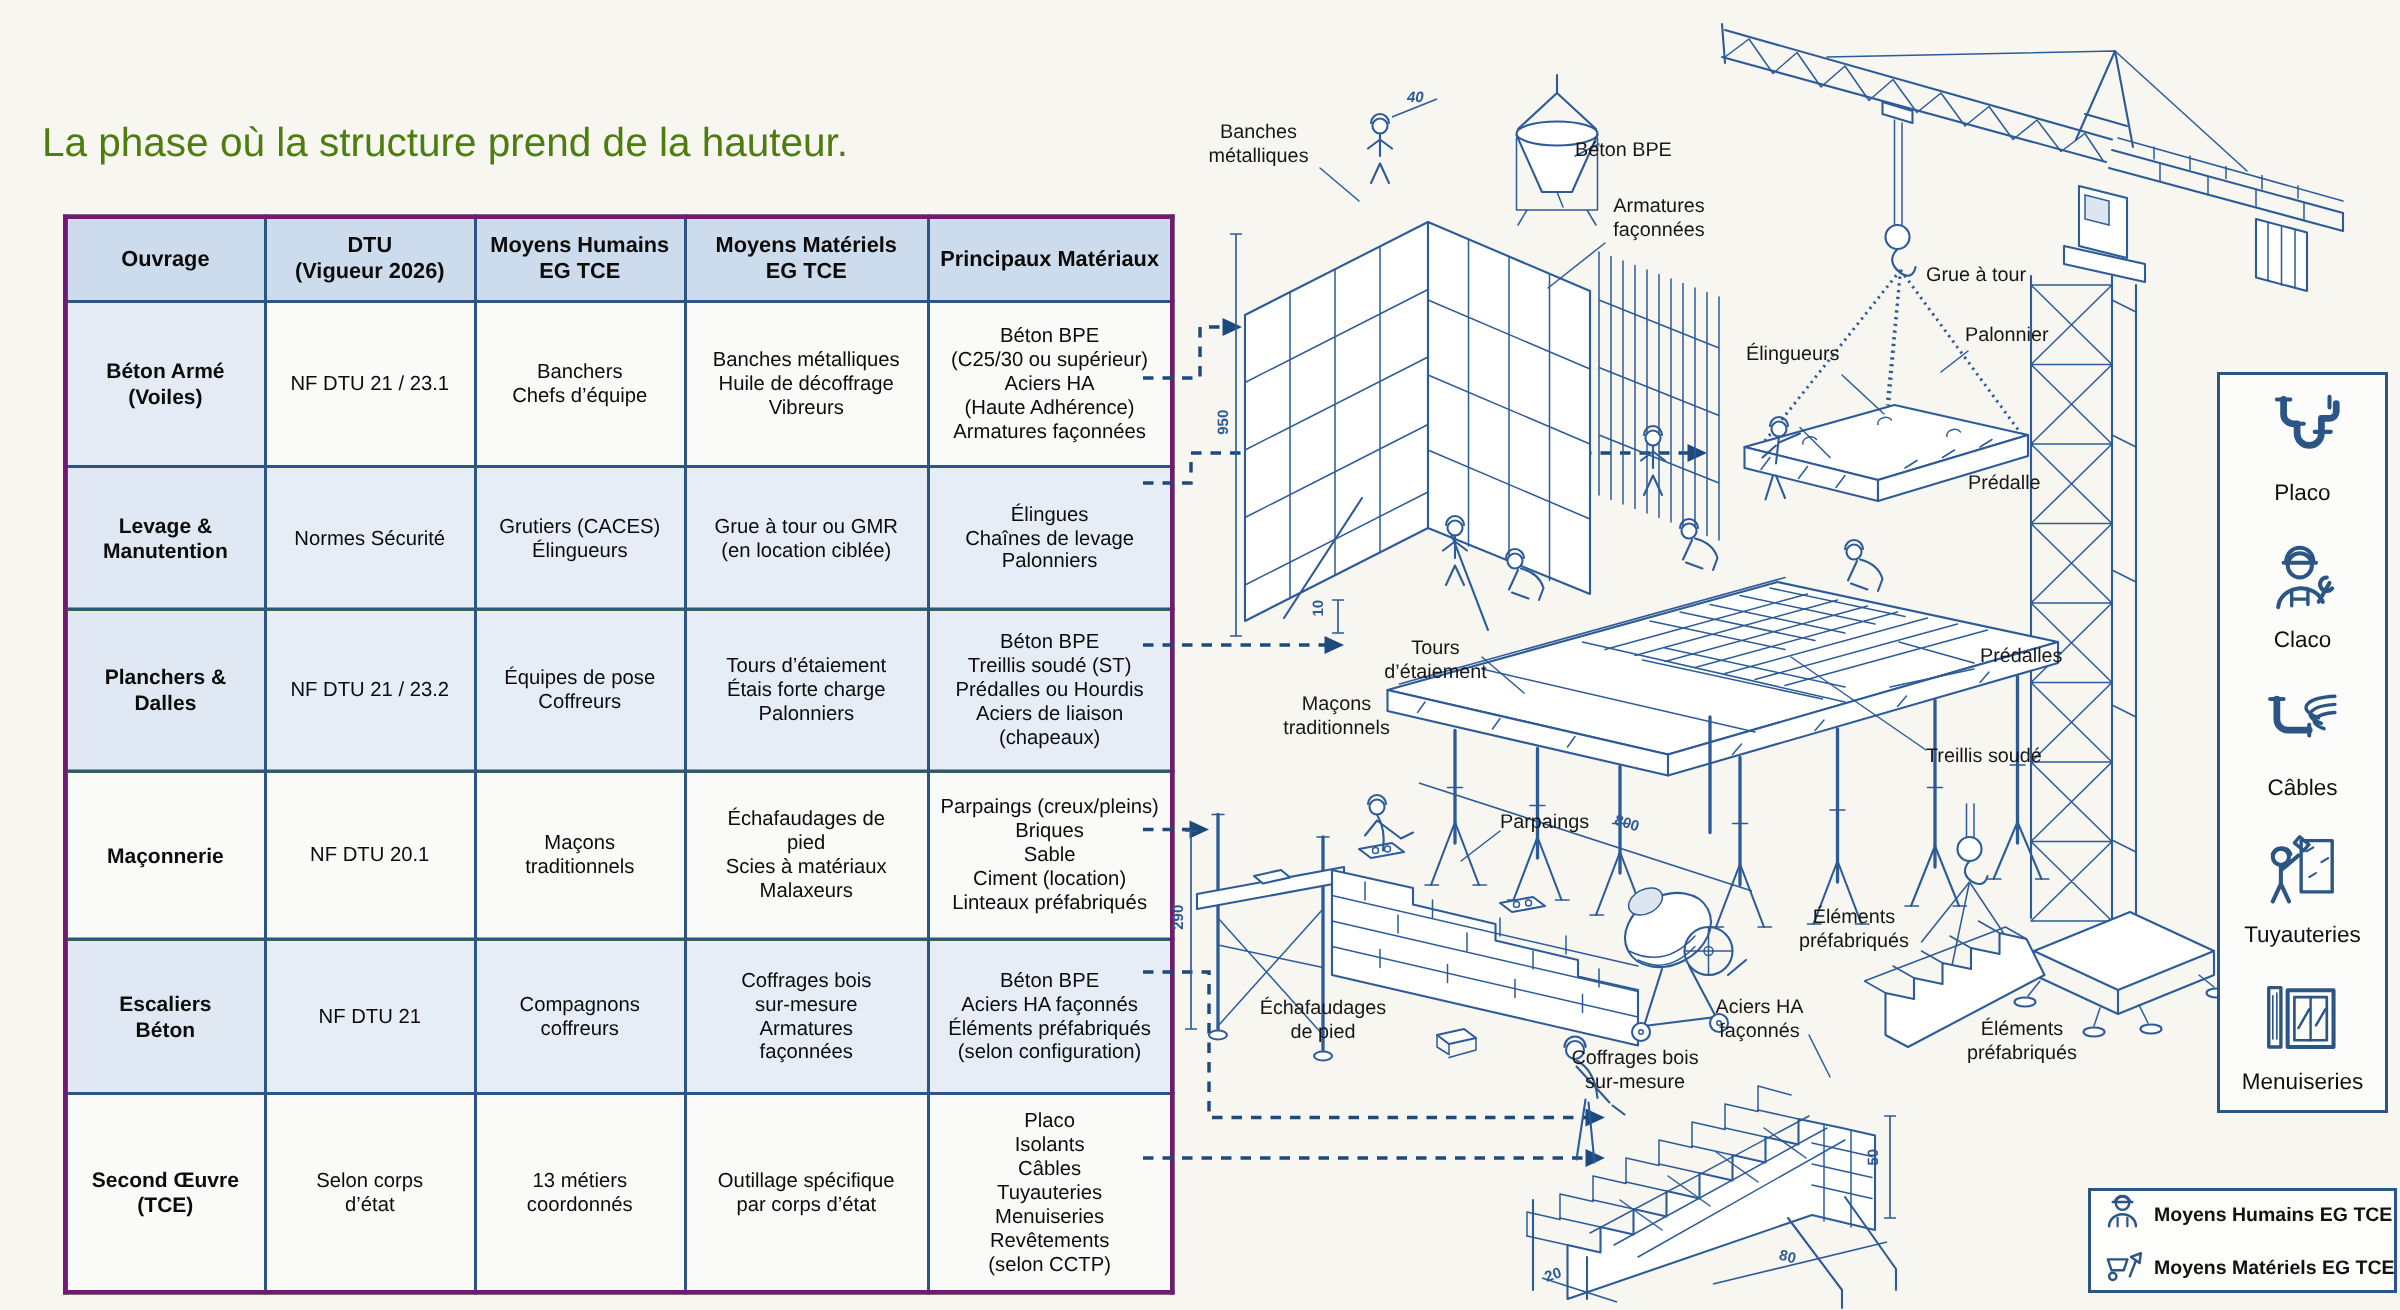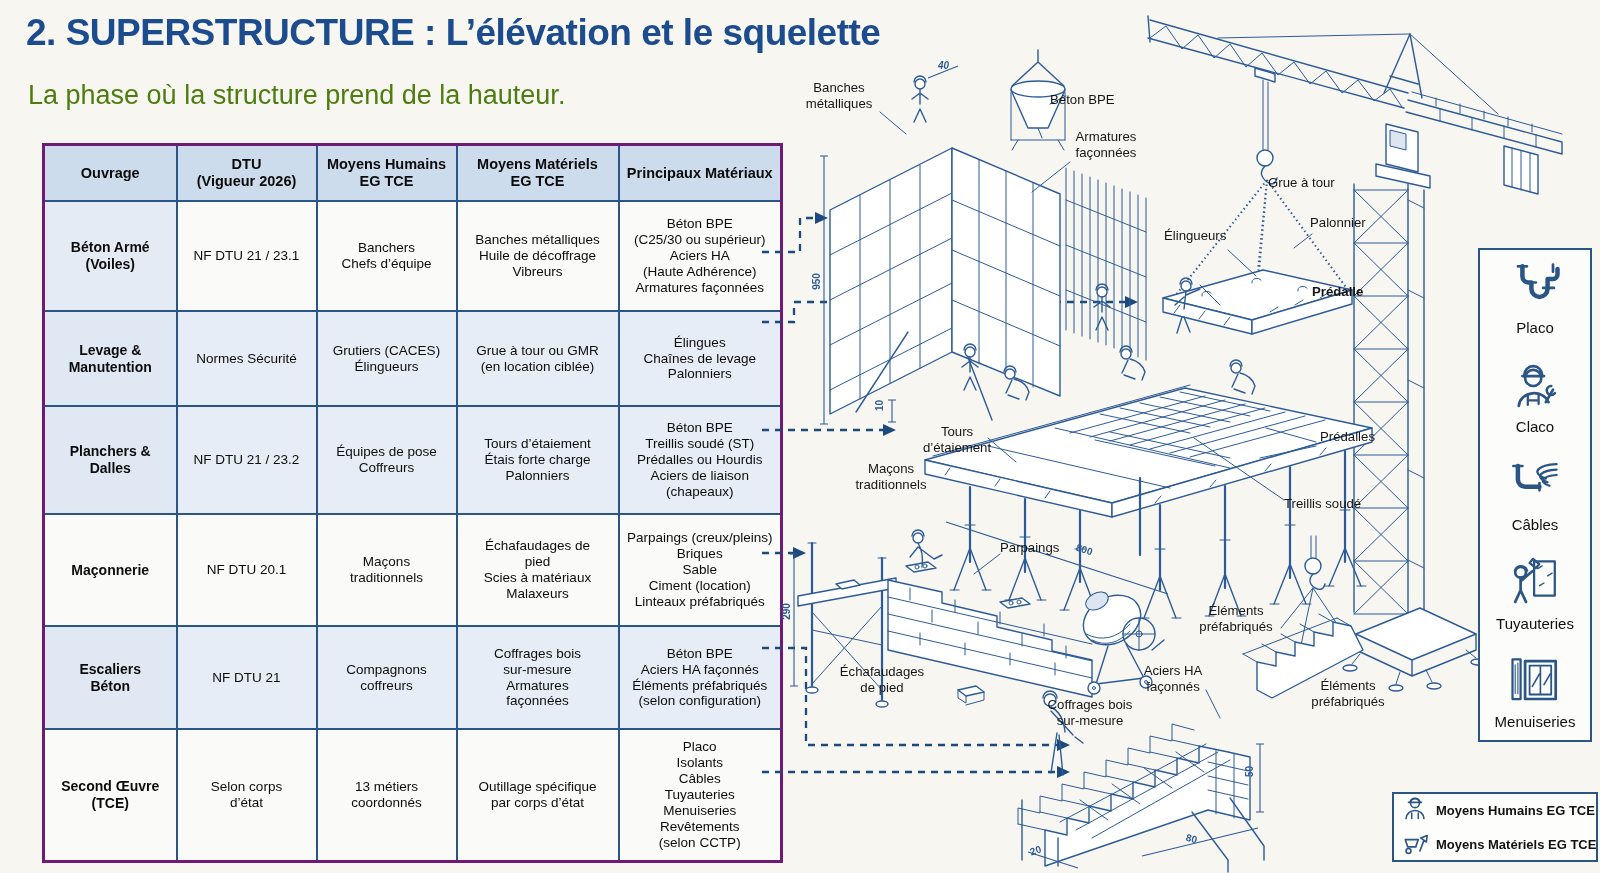--- a/index.html
+++ b/index.html
@@ -57,21 +57,20 @@
           background:#fdfdfc;display:flex;flex-direction:column;justify-content:center;gap:4px;
           padding:4px 8px;box-sizing:border-box;}
   .lg-row{display:flex;align-items:center;gap:8px;}
   .lg-label{font-size:13px;font-weight:600;color:#111;white-space:nowrap;}
 </style>
 </head>
 <body>
 
 <div class="page">
 
-  <div class="title">2. SUPERSTRUCTURE : L’élévation et le squelette</div>
   <div class="subtitle">La phase où la structure prend de la hauteur.</div>
 
   <table class="spec-table">
     <colgroup>
         <col style="width:133px">
         <col style="width:140px">
         <col style="width:140px">
         <col style="width:162px">
         <col style="width:163px">
       </colgroup>
@@ -348,24 +347,24 @@
     <g>
       <path class="dm" d="M168,78 L198,66 M64,156 V424 M60,156 h8 M60,424 h8 M132,400 V422 M128,400 h8 M128,422 h8 M186,522 L408,594 M34,554 V686 M30,554 h8 M30,686 h8"></path>
     </g>
   </svg>
 
   <div class="dlabel" style="left:783px;top:80px;width:112px;">Banches
 métalliques</div>
   <div class="dlabel la" style="left:1050px;top:92px;">Béton BPE</div>
   <div class="dlabel" style="left:1058px;top:129px;width:96px;">Armatures
 façonnées</div>
-  <div class="dlabel la" style="left:1268px;top:175px;">Grue à tour</div>
+  <div class="dlabel la" style="left:1268px;top:175px;padding-left:16px;">Grue à tour</div>
   <div class="dlabel la" style="left:1310px;top:215px;">Palonnier</div>
   <div class="dlabel la" style="left:1164px;top:228px;">Élingueurs</div>
-  <div class="dlabel la" style="left:1312px;top:284px;font-weight:bold;">Prédalle</div>
+  <div class="dlabel la" style="left:1312px;top:314px;">Prédalle</div>
   <div class="dlabel" style="left:908px;top:424px;width:98px;">Tours
 d’étaiement</div>
   <div class="dlabel la" style="left:1320px;top:429px;">Prédalles</div>
   <div class="dlabel la" style="left:1284px;top:496px;">Treillis soudé</div>
   <div class="dlabel" style="left:836px;top:461px;width:110px;">Maçons
 traditionnels</div>
   <div class="dlabel la" style="left:1000px;top:540px;">Parpaings</div>
   <div class="dlabel" style="left:826px;top:664px;width:112px;">Échafaudages
 de pied</div>
   <div class="dlabel" style="left:1182px;top:603px;width:108px;">Éléments

